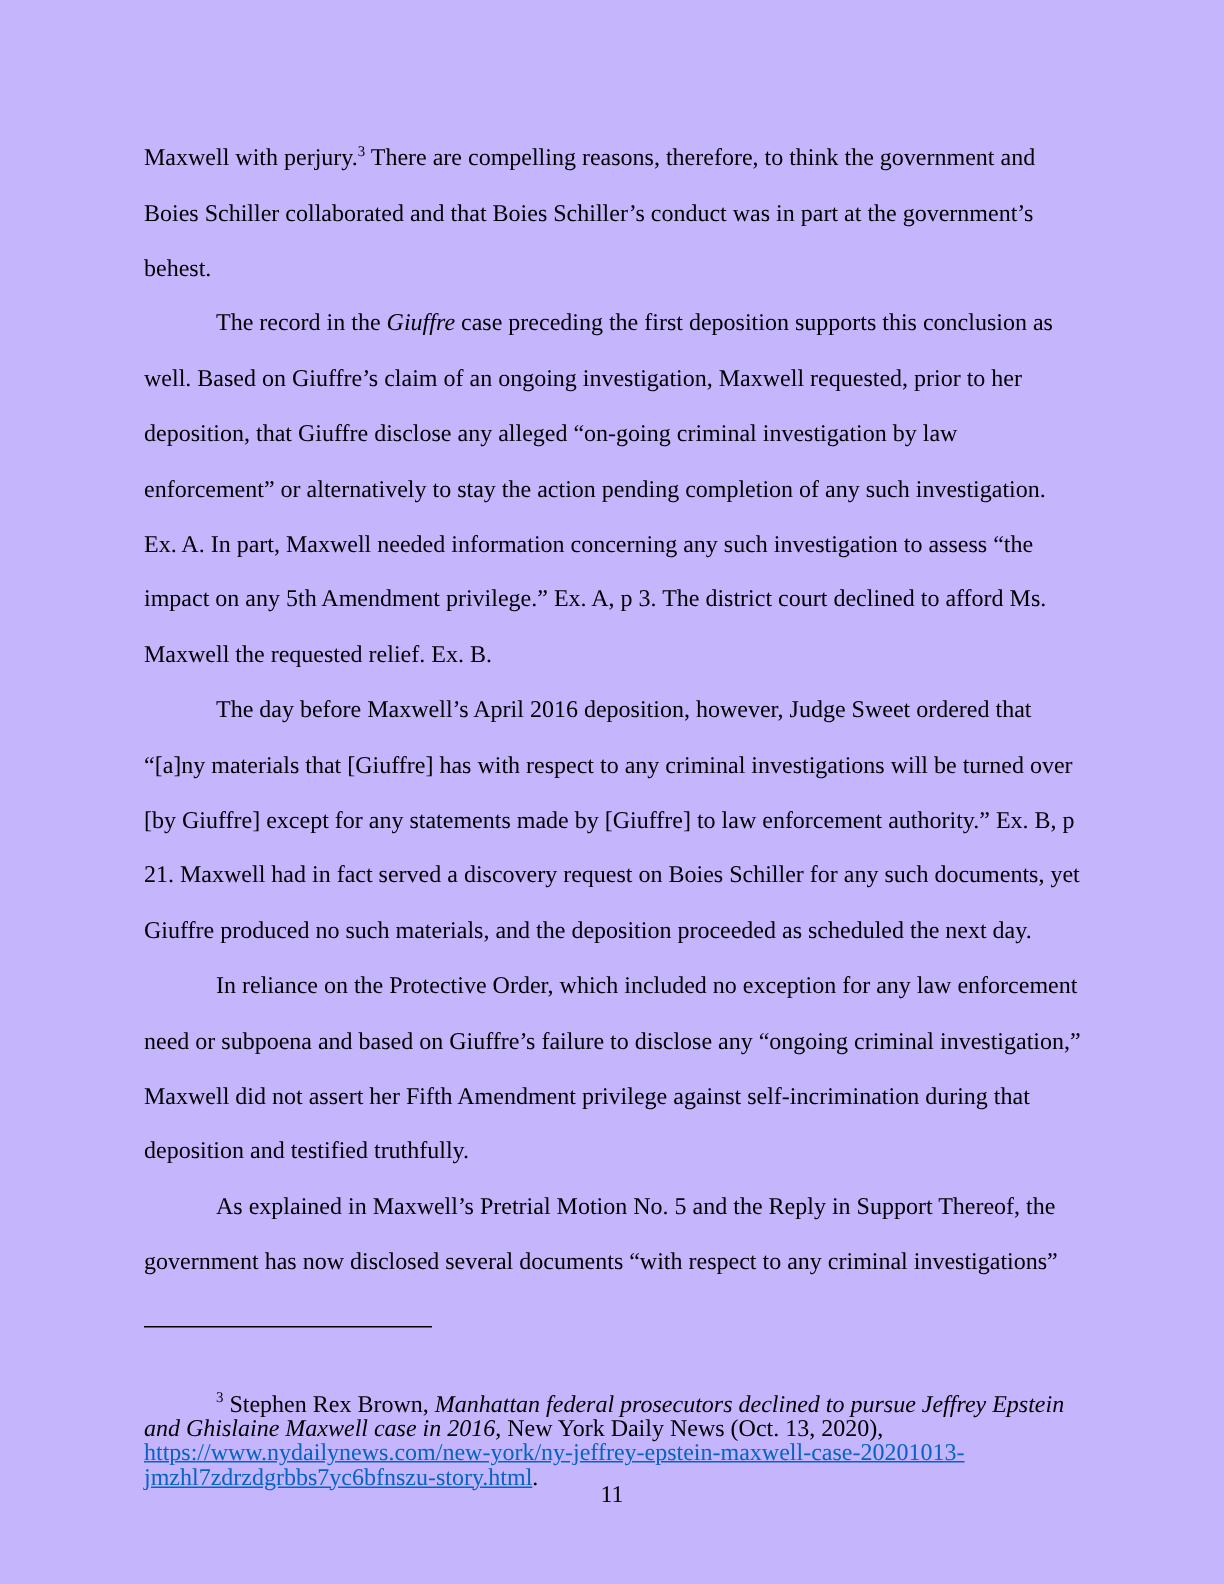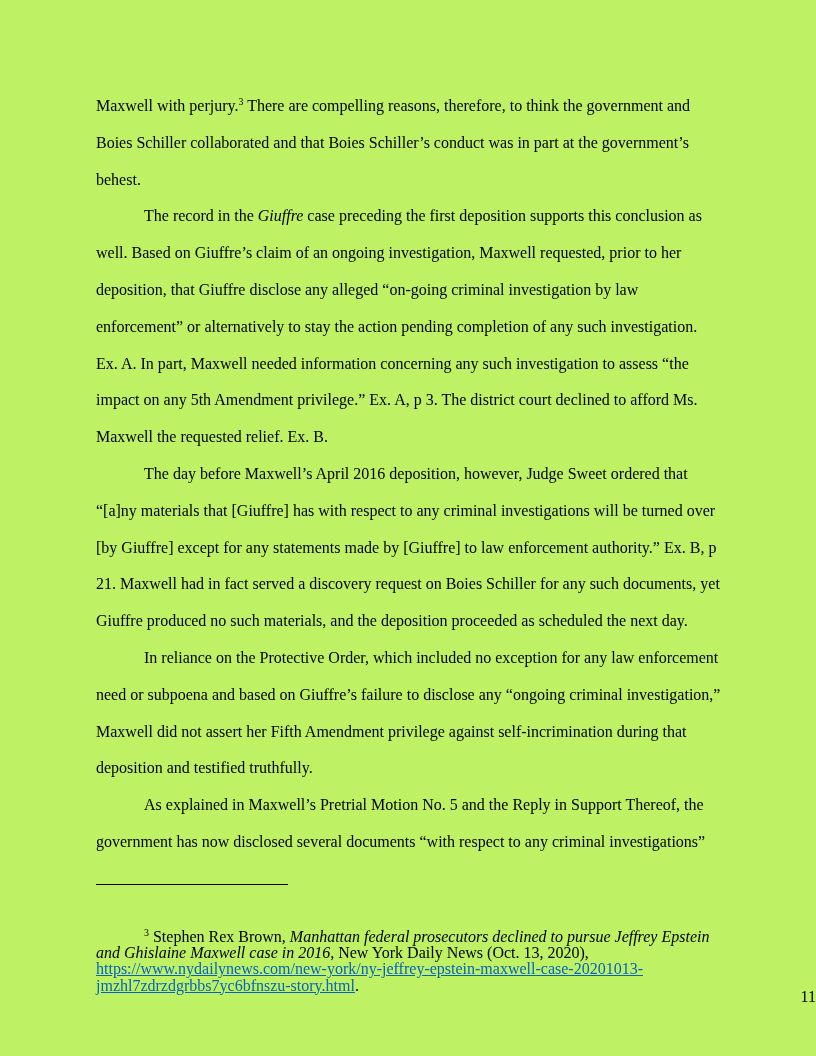--- a/index.html
+++ b/index.html
@@ -1,20 +1,20 @@
 <!DOCTYPE html>
 <html style="--link-color: #0563C1;"><head>
 <meta charset="utf-8">
 <style>
   html, body { margin: 0; padding: 0; background: #ffffff; }
   .page {
     position: relative;
     width: 816px;
     height: 1056px;
-    background: #bef264;
+    background: #c4b5fd;
     font-family: "Liberation Serif", serif;
     color: #000000;
     overflow: hidden;
   }
   .body-text {
     position: absolute;
     top: 88px;
     left: 96px;
     width: 626px;
     font-size: 16px;
@@ -51,21 +51,21 @@
     color: var(--link-color, #0563C1);
     text-decoration: underline;
     overflow-wrap: break-word;
     cursor: pointer;
   }
   .page-number {
     position: absolute;
     top: 988px;
     left: 0;
     width: 100%;
-    text-align: right;
+    text-align: center;
     font-size: 16px;
   }
 </style>
 </head>
 <body>
 
 <div class="page">
 
   <div class="body-text" id="body-container">
       <p class="para"><span>Maxwell with perjury.</span><sup>3</sup><span> There are compelling reasons, therefore, to think the government and Boies Schiller collaborated and that Boies Schiller’s conduct was in part at the government’s behest.</span></p>

